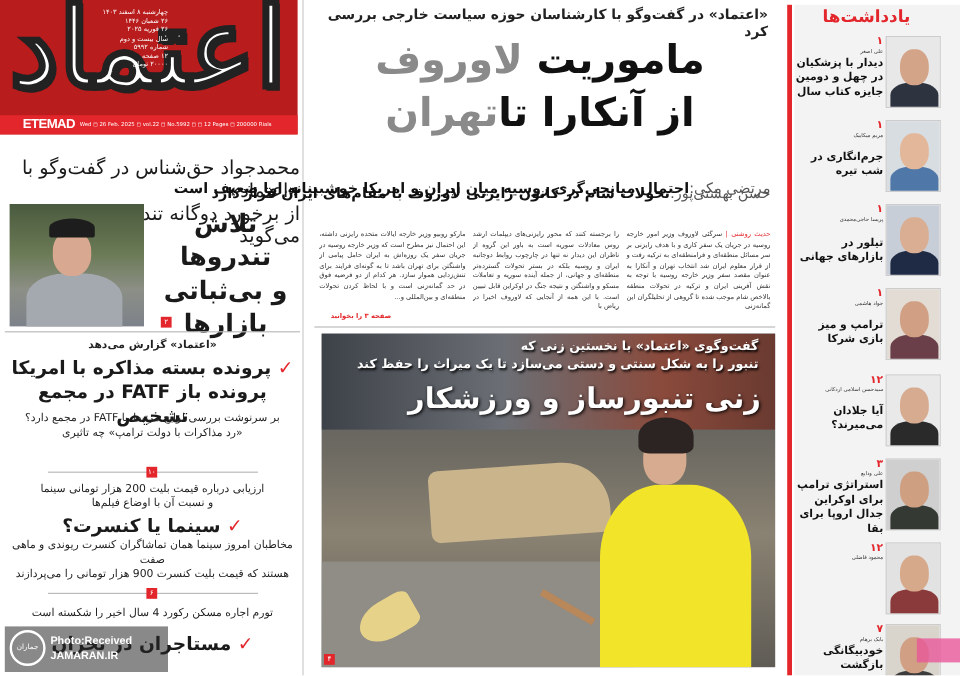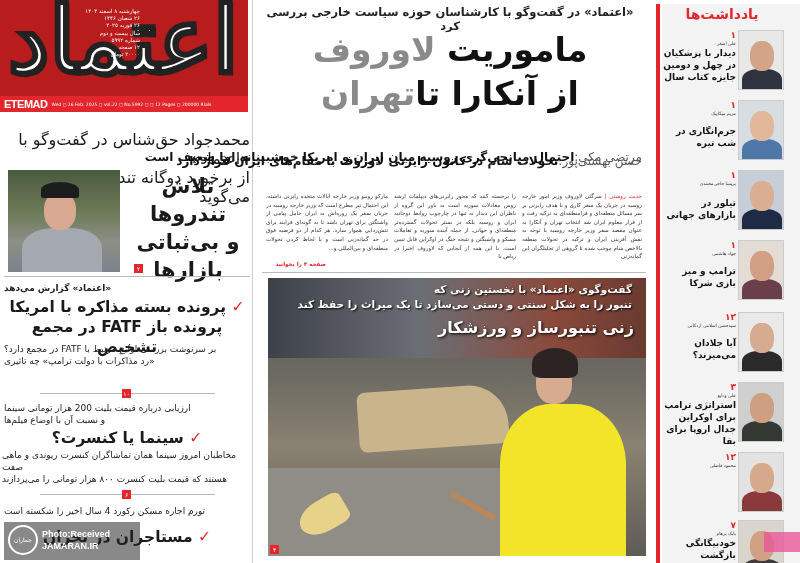--- a/index.html
+++ b/index.html
@@ -3,52 +3,52 @@
 <meta charset="utf-8">
 <style>
 *{box-sizing:border-box;margin:0;padding:0}
 html,body{width:800px;height:563px;overflow:hidden;background:#fff}
 body{position:relative;font-family:"DejaVu Sans",sans-serif;color:#1a1a1a;direction:rtl}
 .abs{position:absolute}
 
 .mast{left:0;top:0;width:248px;height:112px;background:#b91c1c;overflow:hidden}
 .logo{left:8px;top:-6px;font-family:"DejaVu Serif",serif;font-weight:bold;font-size:92px;color:#fff;letter-spacing:-4px;line-height:1;-webkit-text-stroke:3px #222;text-shadow:2px 2px 0 #222}
 .dateblock{left:78px;top:8px;width:62px;font-size:5.5px;color:#fff;line-height:7.2px;text-align:right;direction:rtl}
-.mastbar{left:0;top:96px;width:248px;height:16px;background:#e3262b;display:flex;align-items:center;direction:ltr;padding-left:4px;gap:4px}
+.mastbar{left:0;top:96px;width:248px;height:16px;background:#e3262b;display:flex;align-items:center;direction:ltr;padding-left:19px;gap:4px}
 .etemad{font-family:"Liberation Sans",sans-serif;font-weight:bold;font-size:11px;color:#fff;letter-spacing:-0.5px}
 .mastinfo{font-size:4.5px;color:#fff;white-space:nowrap}
 .interview-photo{left:8px;top:170px;width:112px;height:102px;background:linear-gradient(180deg,#4a5a3e 0%,#6a7a55 40%,#8c8f86 70%,#7d828b 100%);overflow:hidden}
 .interview-photo .face{position:absolute;left:36px;top:22px;width:32px;height:38px;border-radius:45%;background:#d9a890}
 .interview-photo .hat{position:absolute;left:33px;top:12px;width:38px;height:16px;border-radius:50% 50% 10% 10%;background:#1d1d1d}
 .interview-photo .suit{position:absolute;left:14px;top:58px;width:80px;height:50px;border-radius:40% 40% 0 0;background:#a4a9b0}
 .bighead-l{left:124px;top:172px;width:128px;font-weight:bold;font-size:21px;line-height:28px;text-align:center;color:#1a1a1a}
 .pagebadge{width:9px;height:9px;background:#e3262b;color:#fff;font-size:6px;text-align:center;line-height:9px}
 .rule{height:1px;background:#bbb}
 .tick{color:#e3262b;font-weight:bold}
 .h2{font-weight:bold;font-size:15.5px;line-height:20px;text-align:center}
-.sub{font-size:9px;line-height:12px;text-align:left;color:#222}
-.topkick{left:260px;top:5px;width:380px;font-weight:bold;font-size:11.5px;text-align:center;color:#222}
+.sub{font-size:9px;line-height:12px;text-align:center;color:#222}
+.topkick{left:260px;top:5px;width:380px;font-weight:bold;font-size:11.5px;color:#222}
 .mainhead{left:262px;top:28px;width:376px;text-align:center;font-weight:900;font-size:33px;line-height:44px;color:#111;font-family:"DejaVu Sans",sans-serif}
 .mainhead .grey{color:#8a8a8a}
 .deck{left:262px;width:380px;font-weight:bold;font-size:12px;text-align:right;white-space:nowrap;color:#111}
 .deck .who{font-weight:normal;color:#555}
 .textcol{font-size:5.6px;line-height:8.6px;color:#333;text-align:justify}
 .textcol .red{color:#e3262b}
 .photo-main{left:268px;top:278px;width:378px;height:278px;background:linear-gradient(180deg,#54565a 0%,#6d6a62 35%,#8a8272 60%,#5f5c56 100%);overflow:hidden}
 .pm-wall{position:absolute;left:0;top:0;width:100%;height:80px;background:linear-gradient(90deg,#3d4148,#6b6f75 40%,#8a4a3c 75%,#6a3a30)}
 .pm-bench{position:absolute;left:0;top:190px;width:260px;height:88px;background:#908c86}
 .pm-wood{position:absolute;left:90px;top:110px;width:150px;height:60px;background:#c9b48c;border-radius:8px 40px 8px 8px;transform:rotate(-4deg)}
 .pm-woman{position:absolute;left:230px;top:70px;width:130px;height:208px}
 .pm-woman .hair{position:absolute;left:34px;top:0;width:46px;height:30px;border-radius:50% 50% 20% 20%;background:#2c2422}
 .pm-woman .face{position:absolute;left:38px;top:14px;width:36px;height:42px;border-radius:45%;background:#d7ab8f}
 .pm-woman .body{position:absolute;left:2px;top:56px;width:126px;height:152px;border-radius:40% 40% 0 0;background:#f2e428}
 .pm-gourd{position:absolute;left:30px;top:222px;width:50px;height:32px;border-radius:50% 20% 20% 50%;background:#e6d389;transform:rotate(-30deg)}
 .pm-hammer{position:absolute;left:180px;top:225px;width:50px;height:6px;background:#b8875a;transform:rotate(30deg)}
 .pm-kicker{position:absolute;right:14px;top:4px;width:350px;color:#fff;font-weight:bold;font-size:10.5px;line-height:15px;text-align:right;text-shadow:1px 1px 2px #000}
-.pm-head{position:absolute;right:12px;top:40px;color:#fff;font-weight:900;font-size:16px;text-shadow:1px 1px 3px #000;white-space:nowrap}
+.pm-head{position:absolute;right:12px;top:40px;color:#fff;font-weight:900;font-size:24px;text-shadow:1px 1px 3px #000;white-space:nowrap}
 .rbar{left:656px;top:4px;width:4px;height:559px;background:#e3262b}
 .rpanel{left:662px;top:4px;width:138px;height:559px;background:#f3f3f3}
 .rtitle{left:662px;top:6px;width:120px;font-weight:bold;font-size:14px;color:#e3262b;text-align:center}
 .op{position:absolute;left:662px;width:138px;height:64px}
 .op .ph{position:absolute;left:76px;top:0;width:46px;height:60px;overflow:hidden;border:1px solid #ccc}
 .op .ph .bg{position:absolute;inset:0}
 .op .ph .fc{position:absolute;left:11px;top:10px;width:24px;height:30px;border-radius:45%}
 .op .ph .sh{position:absolute;left:3px;top:38px;width:40px;height:26px;border-radius:40% 40% 0 0}
 .op .txt{position:absolute;left:0;top:0;width:74px;text-align:right}
 .op .num{color:#e3262b;font-weight:bold;font-size:9px;line-height:10px}
@@ -107,21 +107,21 @@
 </div>
 <div class="abs rule" style="left:40px;top:393px;width:175px"></div>
 <div class="abs pagebadge" style="left:122px;top:389px">۱۰</div>
 <div class="abs" style="left:4px;top:402px;width:246px">
   <div class="sub">ارزیابی درباره قیمت بلیت 200 هزار تومانی سینما</div>
   <div class="sub">و نسبت آن با اوضاع فیلم‌ها</div>
 </div>
 <div class="abs h2" style="left:4px;top:428px;width:246px"><span class="tick">✓ </span><span>سینما یا کنسرت؟</span></div>
 <div class="abs" style="left:2px;top:449px;width:250px">
   <div class="sub">مخاطبان امروز سینما همان تماشاگران کنسرت ریوندی و ماهی صفت</div>
-  <div class="sub">هستند که قیمت بلیت کنسرت ۸۰۰ هزار تومانی را می‌پردازند</div>
+  <div class="sub">هستند که قیمت بلیت کنسرت 900 هزار تومانی را می‌پردازند</div>
 </div>
 <div class="abs rule" style="left:40px;top:494px;width:175px"></div>
 <div class="abs pagebadge" style="left:122px;top:490px">۶</div>
 <div class="abs sub" style="left:4px;top:505px;width:246px">تورم اجاره مسکن رکورد 4 سال اخیر را شکسته است</div>
 <div class="abs h2" style="left:4px;top:527px;width:246px"><span class="tick">✓ </span><span>مستاجران در بحران</span></div>
 
 <div class="abs" style="left:252px;top:0;width:1px;height:563px;background:#ccc"></div>
 
 <div class="abs topkick">«اعتماد» در گفت‌وگو با کارشناسان حوزه سیاست خارجی بررسی کرد</div>
 <div class="abs mainhead">

